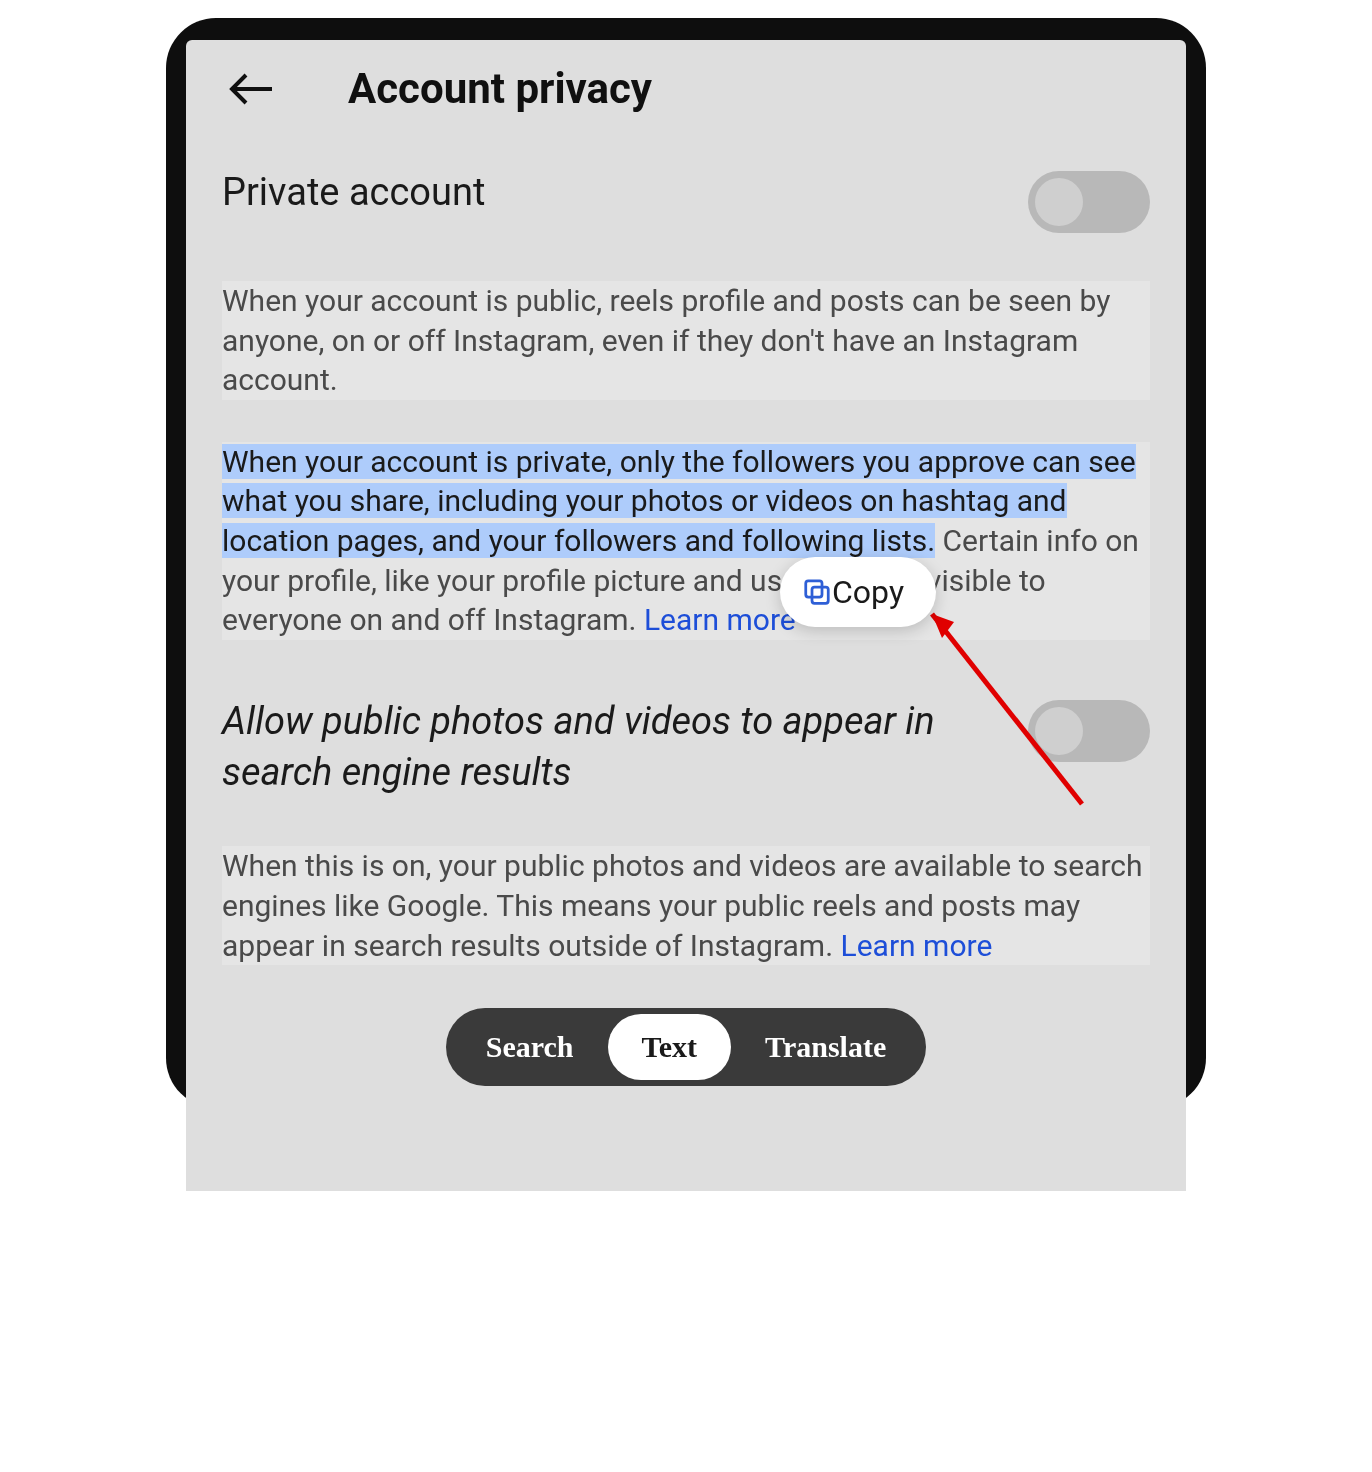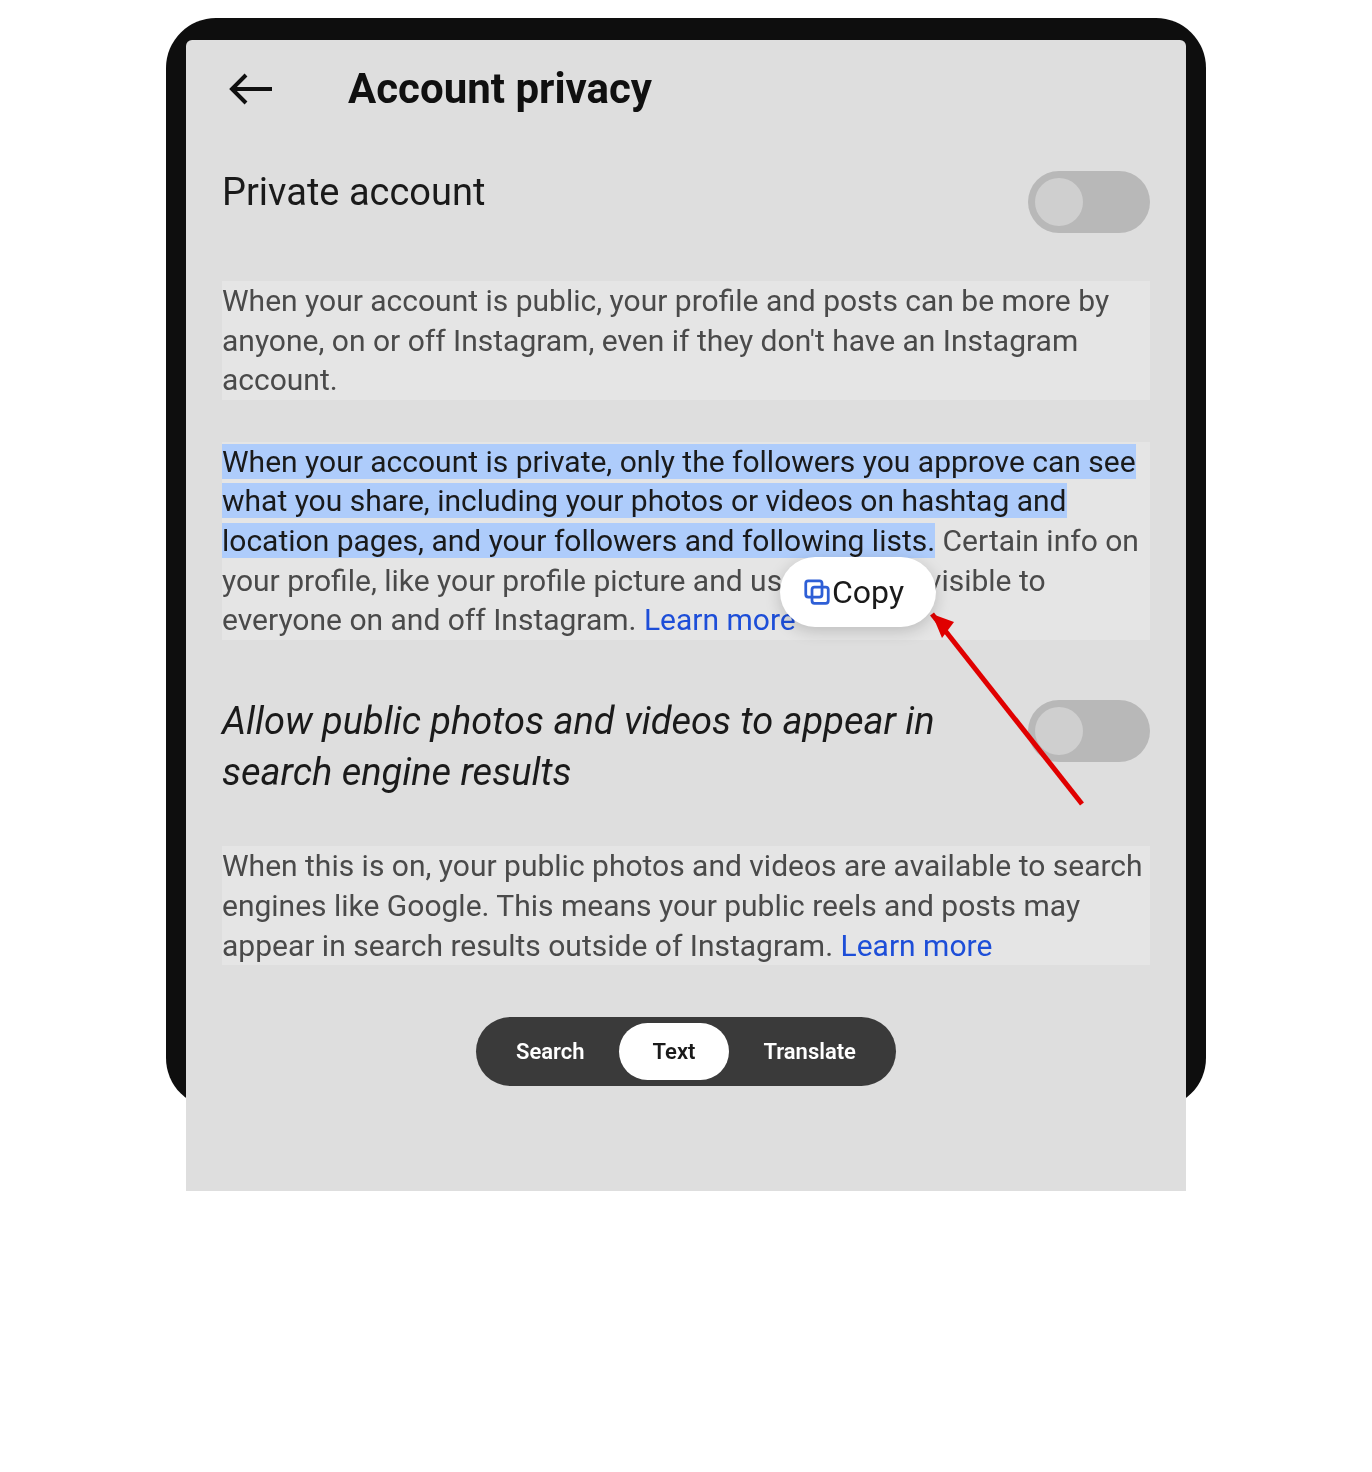--- a/index.html
+++ b/index.html
@@ -129,24 +129,25 @@
   .pill-group {
     background: #3a3a3a;
     border-radius: 44px;
     padding: 6px;
     display: flex;
     align-items: center;
     gap: 0;
   }
   .pill {
     padding: 16px 34px;
-    font-size: 22px;
+    font-size: 30px;
     font-weight: 600;
     color: #ffffff;
     border-radius: 40px;
+    font-family: Liberation Serif, serif;
   }
   .pill.active {
     background: #ffffff;
     color: #1a1a1a;
   }
 </style>
 </head>
 <body>
 
 <div class="device-frame">
@@ -162,21 +163,21 @@
       <div class="page-title">Account privacy</div>
     </div>
 
     <div class="content">
 
       <div class="setting-row">
         <div class="setting-label">Private account</div>
         <div class="toggle"></div>
       </div>
 
-      <div class="desc">When your account is public, your profile and posts can be more by anyone, on or off Instagram, even if they don't have an Instagram account.</div>
+      <div class="desc">When your account is public, reels profile and posts can be seen by anyone, on or off Instagram, even if they don't have an Instagram account.</div>
 
       <div class="desc desc2">
         <span class="highlight">When your account is private, only the followers you approve can see what you share, including your photos or videos on hashtag and location pages, and your followers and following lists.</span><span> Certain info on your profile, like your profile picture and username, is visible to everyone on and off Instagram. </span><span class="link">Learn more</span>
 
         <div class="copy-popup">
           <span class="ic">
             <svg viewBox="0 0 24 24" width="30" height="30">
               <rect x="8" y="8" width="13" height="13" rx="2" fill="none" stroke="#2e5fd6" stroke-width="2.2"></rect>
               <rect x="3" y="3" width="13" height="13" rx="2" fill="none" stroke="#2e5fd6" stroke-width="2.2"></rect>
             </svg>

